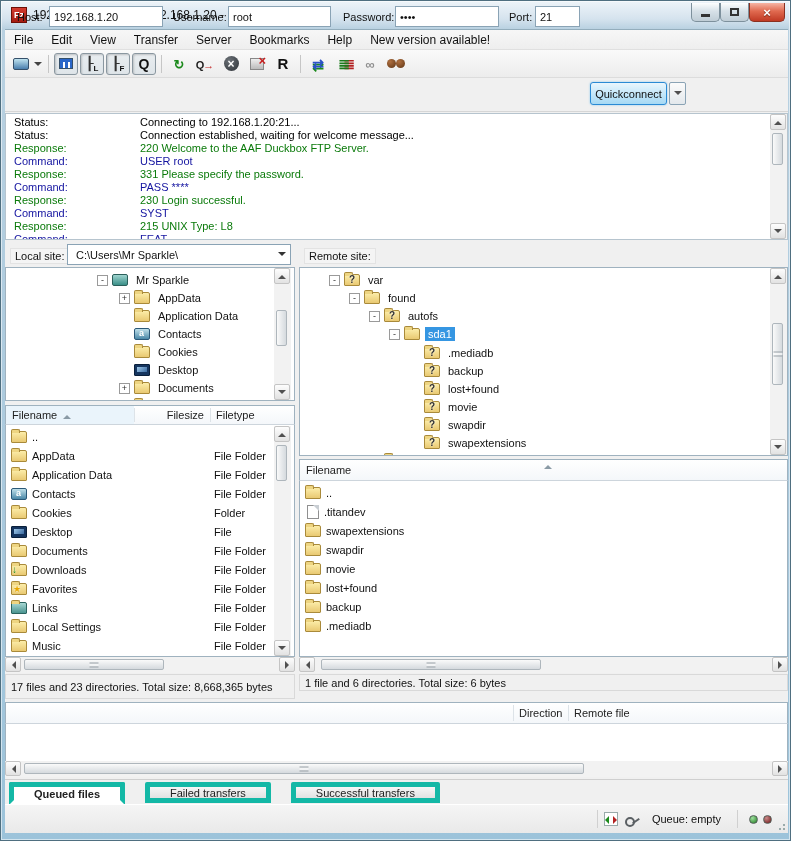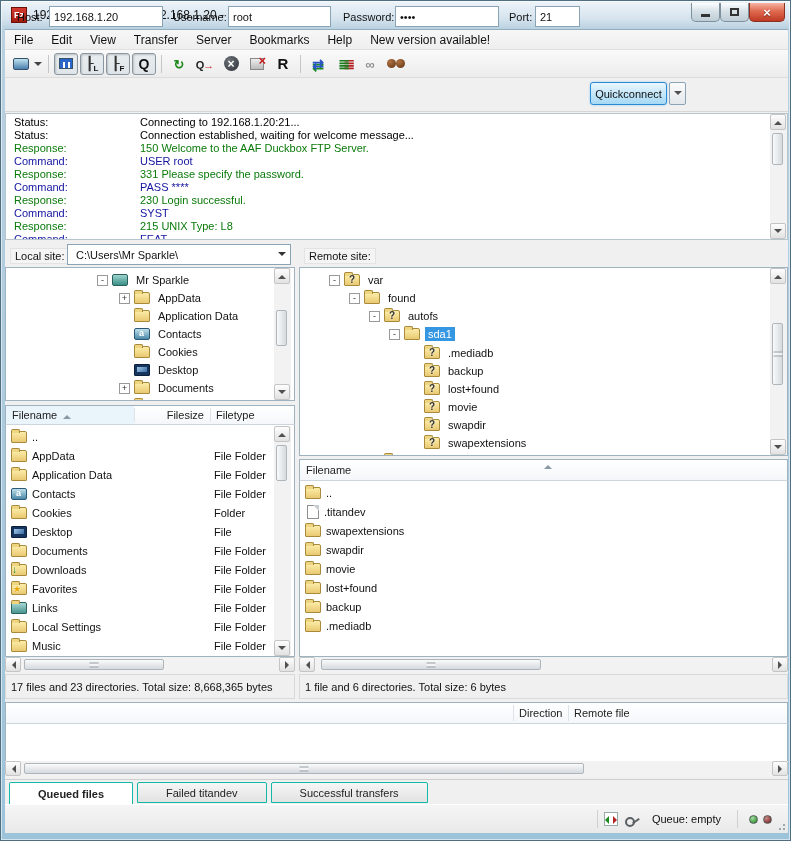--- a/index.html
+++ b/index.html
@@ -111,21 +111,21 @@
   .tri-r{width:0;height:0;border:4px solid transparent;border-left-color:#505050;margin-right:-3px}
   .grip3{position:absolute;left:50%;top:50%;transform:translate(-50%,-50%);width:9px;height:5px;
      border-top:1px solid #9aa2a8;border-bottom:1px solid #9aa2a8;background:linear-gradient(#fff,#fff) center/9px 1px no-repeat}
   
   .statusrow{background:#f0f0f0;border:1px solid #d9d9d9;font-size:11px;color:#111;display:flex;align-items:center;padding:0 5px}
   
   .qhdr{left:4px;top:701px;width:783px;height:22px}
   .queue-body{left:4px;top:723px;width:783px;height:37px;background:#fff;border-left:1px solid #9fb2bf;border-right:1px solid #9fb2bf}
   
   .tabsbar{left:4px;top:778px;width:783px;height:25px;background:#f0f0f0;border-top:1px solid #cfcfcf;display:flex;align-items:flex-start;padding:2px 0 0 4px}
-  .tab{height:21px;padding:0 28px;font-size:11px;display:flex;align-items:center;border:1px solid #14b8a6;background:linear-gradient(180deg,#f6f6f6,#e2e2e2);margin-right:4px;border-radius:2px 2px 0 0;color:#222}
+  .tab{height:21px;padding:0 20px;font-size:11px;display:flex;align-items:center;border:5px solid #14b8a6;background:linear-gradient(180deg,#f6f6f6,#e2e2e2);margin-right:20px;border-radius:2px 2px 0 0;color:#222}
   .tab.active{background:#fff;font-weight:bold;height:23px;border-bottom-color:#fff}
   
   .statusbar{left:4px;top:803px;width:783px;height:29px;background:linear-gradient(180deg,#f5f5f5,#e9e9e9);border-top:1px solid #fff;display:flex;align-items:center}
   .sb-sep{width:1px;height:18px;background:#d0d0d0;margin:0 6px}
   .i-xfer{position:relative;width:14px;height:14px;border:1px solid #9aa;background:#fff}
   .i-xfer::before{content:"";position:absolute;left:-4px;top:3px;border:4px solid transparent;border-right-color:#1c8a1c}
   .i-xfer::after{content:"";position:absolute;right:-4px;top:3px;border:4px solid transparent;border-left-color:#b32222}
   .i-key{position:relative;width:16px;height:14px}
   .i-key::before{content:"";position:absolute;left:1px;top:5px;width:6px;height:6px;border:2px solid #5a5f63;border-radius:50%}
   .i-key::after{content:"";position:absolute;left:8px;top:8px;width:8px;height:2px;background:#5a5f63;transform:rotate(-35deg)}
@@ -225,21 +225,21 @@
   <div class="abs qinput" style="left:534px;width:45px">21</div>
   <div class="abs qcbtn">Quickconnect</div>
   <div class="abs qcdrop">
       <s class="tri-d"></s>
     </div>
   <style>.qcbtn,.qcdrop{top:81px}</style>
 
   <div class="abs log">
     <div class="logline k-status" style="top:2px"><span class="loglabel">Status:</span><span>Connecting to 192.168.1.20:21...</span></div>
     <div class="logline k-status" style="top:15px"><span class="loglabel">Status:</span><span>Connection established, waiting for welcome message...</span></div>
-    <div class="logline k-response" style="top:28px"><span class="loglabel">Response:</span><span>150 Welcome to the AAF Duckbox FTP Server.</span></div>
+    <div class="logline k-response" style="top:28px"><span class="loglabel">Response:</span><span>220 Welcome to the AAF Duckbox FTP Server.</span></div>
     <div class="logline k-command" style="top:41px"><span class="loglabel">Command:</span><span>USER root</span></div>
     <div class="logline k-response" style="top:54px"><span class="loglabel">Response:</span><span>331 Please specify the password.</span></div>
     <div class="logline k-command" style="top:67px"><span class="loglabel">Command:</span><span>PASS ****</span></div>
     <div class="logline k-response" style="top:80px"><span class="loglabel">Response:</span><span>230 Login successful.</span></div>
     <div class="logline k-command" style="top:93px"><span class="loglabel">Command:</span><span>SYST</span></div>
     <div class="logline k-response" style="top:106px"><span class="loglabel">Response:</span><span>215 UNIX Type: L8</span></div>
     <div class="logline k-command" style="top:119px"><span class="loglabel">Command:</span><span>FEAT</span></div>
   </div>
 
   <div class="abs sb" style="left:769px;top:113px;width:17px;height:125px">
@@ -529,21 +529,21 @@
         <s class="grip3"></s>
       </span>
     <span class="sbtn" style="right:0;top:0;width:16px;height:15px">
         <s class="tri-r"></s>
       </span>
   </div>
 
   <div class="abs statusrow" style="left:4px;top:673px;width:290px;height:25px">
       <span>17 files and 23 directories. Total size: 8,668,365 bytes</span>
     </div>
-  <div class="abs statusrow" style="left:298px;top:673px;width:489px;height:25px">
+  <div class="abs statusrow" style="left:298px;top:673px;width:489px;height:17px">
       <span>1 file and 6 directories. Total size: 6 bytes</span>
     </div>
 
   <div class="abs hdr qhdr">
     <span class="hcell" style="left:507px;width:55px">Direction</span>
     <span class="hcell" style="left:562px;width:221px">Remote file</span>
     <s class="hline" style="left:507px"></s>
     <s class="hline" style="left:562px"></s>
   </div>
   <div class="abs queue-body"></div>
@@ -554,21 +554,21 @@
     <span class="thumbh" style="left:19px;width:560px">
         <s class="grip3"></s>
       </span>
     <span class="sbtn" style="right:0;top:0;width:16px;height:15px">
         <s class="tri-r"></s>
       </span>
   </div>
 
   <div class="abs tabsbar">
     <span class="tab active">Queued files</span>
-    <span class="tab">Failed titandev</span>
+    <span class="tab">Failed transfers</span>
     <span class="tab">Successful transfers</span>
   </div>
 
   <div class="abs statusbar">
     <s style="flex:1"></s>
     <s class="sb-sep"></s>
     <s class="i-xfer"></s>
     <s class="i-key" style="margin-left:6px"></s>
     <span style="font-size:11px;color:#111;margin:0 10px 0 12px">Queue: empty</span>
     <s class="sb-sep"></s>

